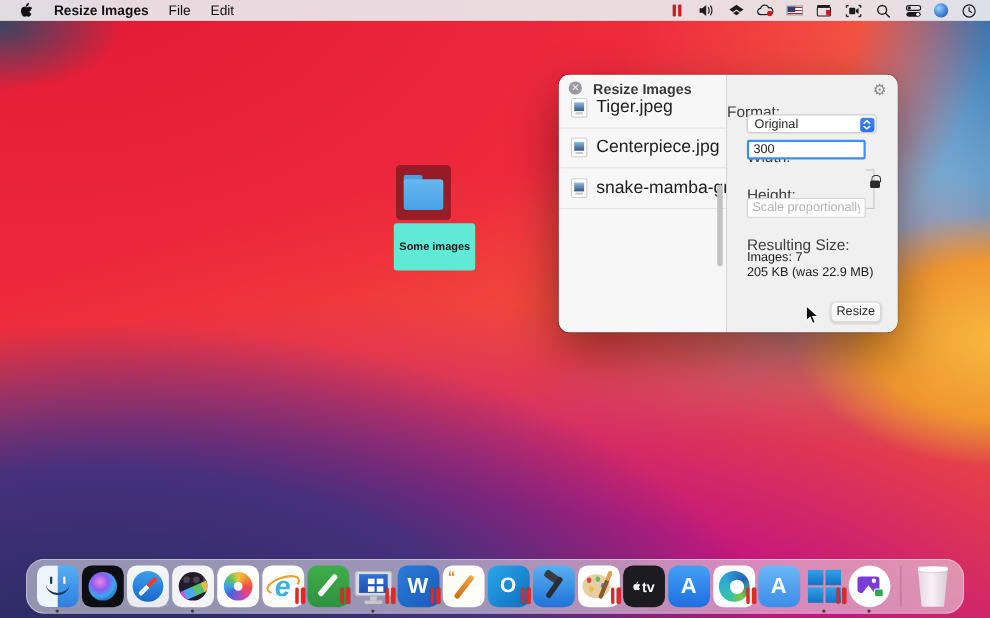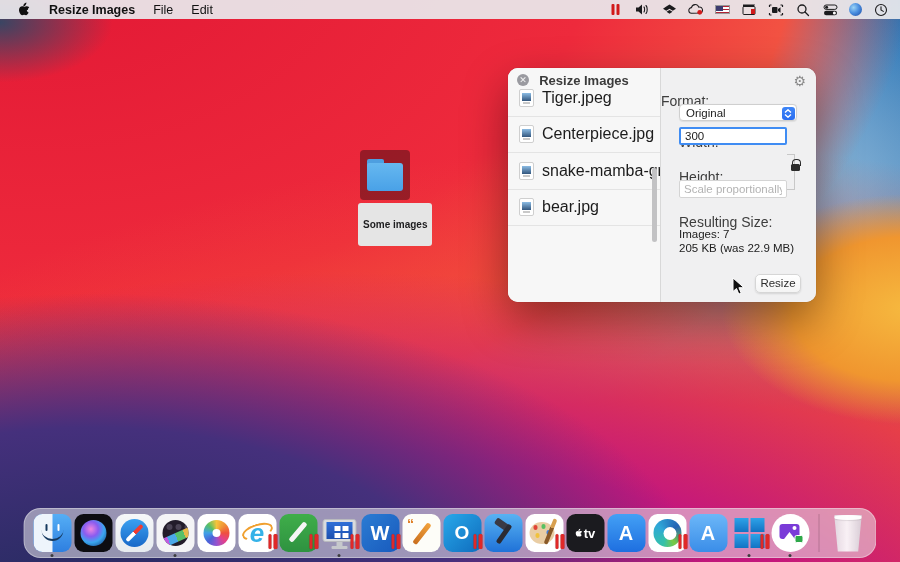--- a/index.html
+++ b/index.html
@@ -36,21 +36,21 @@
     background:radial-gradient(circle at 35% 35%, #9bd4f5 0%, #4b8fe0 45%, #1c49a0 100%); }
 
   
   .folder-wrap { position:absolute; left:358px; top:150px; width:54px; text-align:center; z-index:5; }
   .folder-sel { position:relative; margin:0 auto; width:50px; height:50px;
     background:rgba(66,14,18,0.5); border-radius:4px; }
   .folder-tab { position:absolute; left:7px; top:9px; width:17px; height:7px;
     background:#4e9fe0; border-radius:2px 2px 0 0; }
   .folder-body { position:absolute; left:7px; top:13px; width:36px; height:28px;
     background:linear-gradient(180deg,#66b8f0 0%,#49a1e7 100%); border-radius:2px 3px 3px 3px; }
-  .folder-label { display:inline-block; margin-top:3px; background:#e5e5e5; border-radius:3px;
+  .folder-label { display:inline-block; margin-top:3px; background:#5eead4; border-radius:3px;
     padding:16px 5px; font-size:10px; font-weight:bold; color:#1d1d1f; white-space:nowrap; }
 
   
   .window { position:absolute; left:508px; top:68px; width:308px; height:234px;
     border-radius:10px; background:#f6f6f6; box-shadow:0 18px 45px rgba(0,0,0,0.4), 0 0 1px rgba(0,0,0,0.3);
     display:flex; overflow:hidden; z-index:10; font-size:12px; color:#1f1f1f; }
   .pane-left { position:relative; width:152px; height:100%; background:#f7f7f7; }
   .pane-right { position:relative; flex:1; height:100%; background:#f0f0f1; border-left:1px solid #d8d8d8; }
 
   .win-titlebar { position:relative; height:23px; }
@@ -339,24 +339,20 @@
             <span class="file-name">Tiger.jpeg</span>
           </div>
           <div class="file-row">
             <span class="doc-ico"></span>
             <span class="file-name">Centerpiece.jpg</span>
           </div>
           <div class="file-row">
             <span class="doc-ico"></span>
             <span class="file-name">snake-mamba-green....</span>
           </div>
-          <div class="file-row">
-            <span class="doc-ico"></span>
-            <span class="file-name">bear.jpg</span>
-          </div>
         </div>
         <div class="list-scrollbar"></div>
       </div>
 
     </div>
 
     <div class="pane-right">
       <span class="gear">⚙</span>
       <span class="f-label lab-format">Format:</span>
       <div class="dropdown" style="left:18px;">

